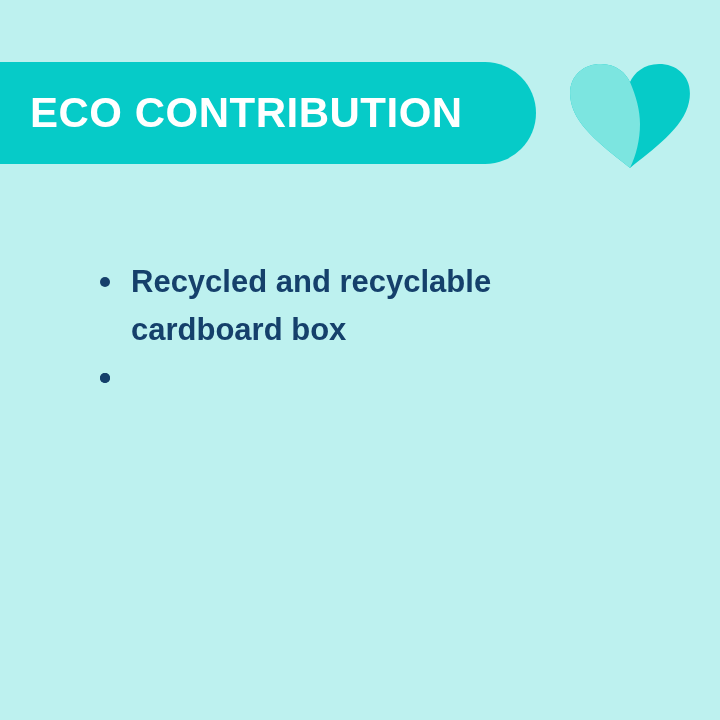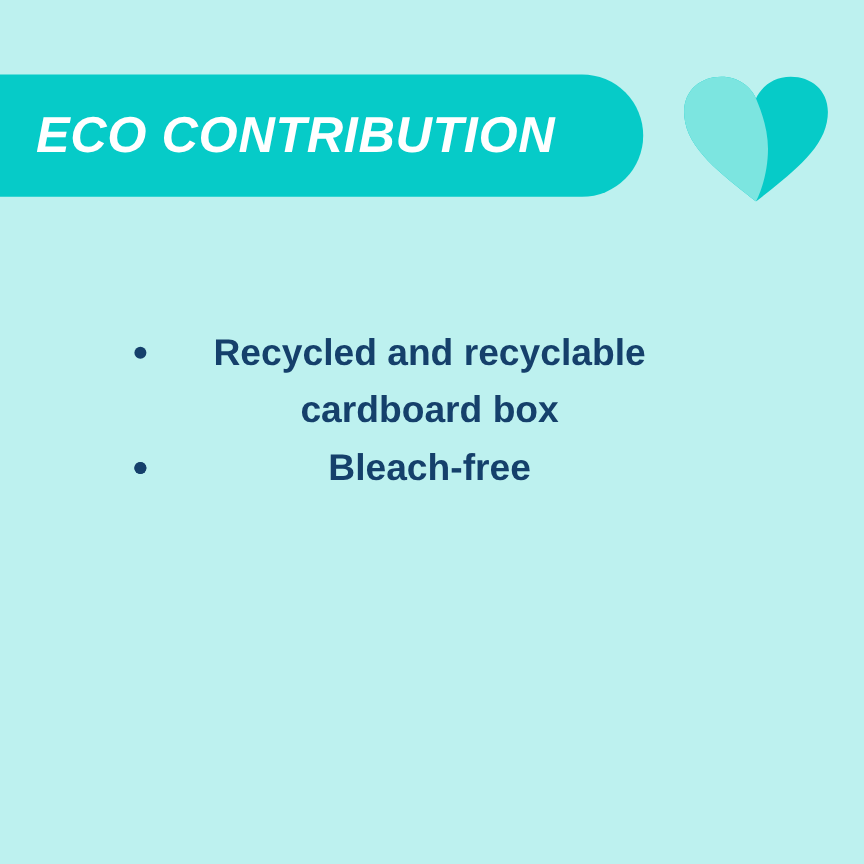--- a/index.html
+++ b/index.html
@@ -38,21 +38,20 @@
     height: 102px;
     background: #06cbc8;
     border-top-right-radius: 51px;
     border-bottom-right-radius: 51px;
     border-top-left-radius: 0;
     border-bottom-left-radius: 0;
     display: flex;
     align-items: center;
     box-sizing: border-box;
     padding-left: 30px;
-    font-style: italic;
   }
 
   .title-text {
     color: #ffffff;
     font-family: "Liberation Sans", sans-serif;
     font-size: 42px;
     font-weight: bold;
     letter-spacing: 0.5px;
     line-height: 1;
     white-space: nowrap;
@@ -71,24 +70,23 @@
     width: 124px;
     height: 106px;
   }
 
   
   .bullet-list {
     position: absolute;
     left: 98px;
     top: 258px;
     width: 520px;
-    margin: 12px;
+    margin: 0;
     padding: 0;
     list-style: none;
-    text-align: center;
   }
 
   .bullet-item {
     position: relative;
     color: #15406b;
     font-family: "Liberation Sans", sans-serif;
     font-size: 31px;
     font-weight: bold;
     line-height: 48px;
     padding-left: 33px;
@@ -142,17 +140,16 @@
   <ul class="bullet-list">
     <li class="bullet-item">
       <span class="bullet-dot"></span>
       <span>Recycled and recyclable cardboard box</span>
     </li>
     <li class="bullet-item">
       <span class="bullet-dot"></span>
     </li>
     <li class="bullet-item">
       <span class="bullet-dot"></span>
-      <span>Bleach-free</span>
     </li>
   </ul>
 
 </div>
 
 </body></html>

